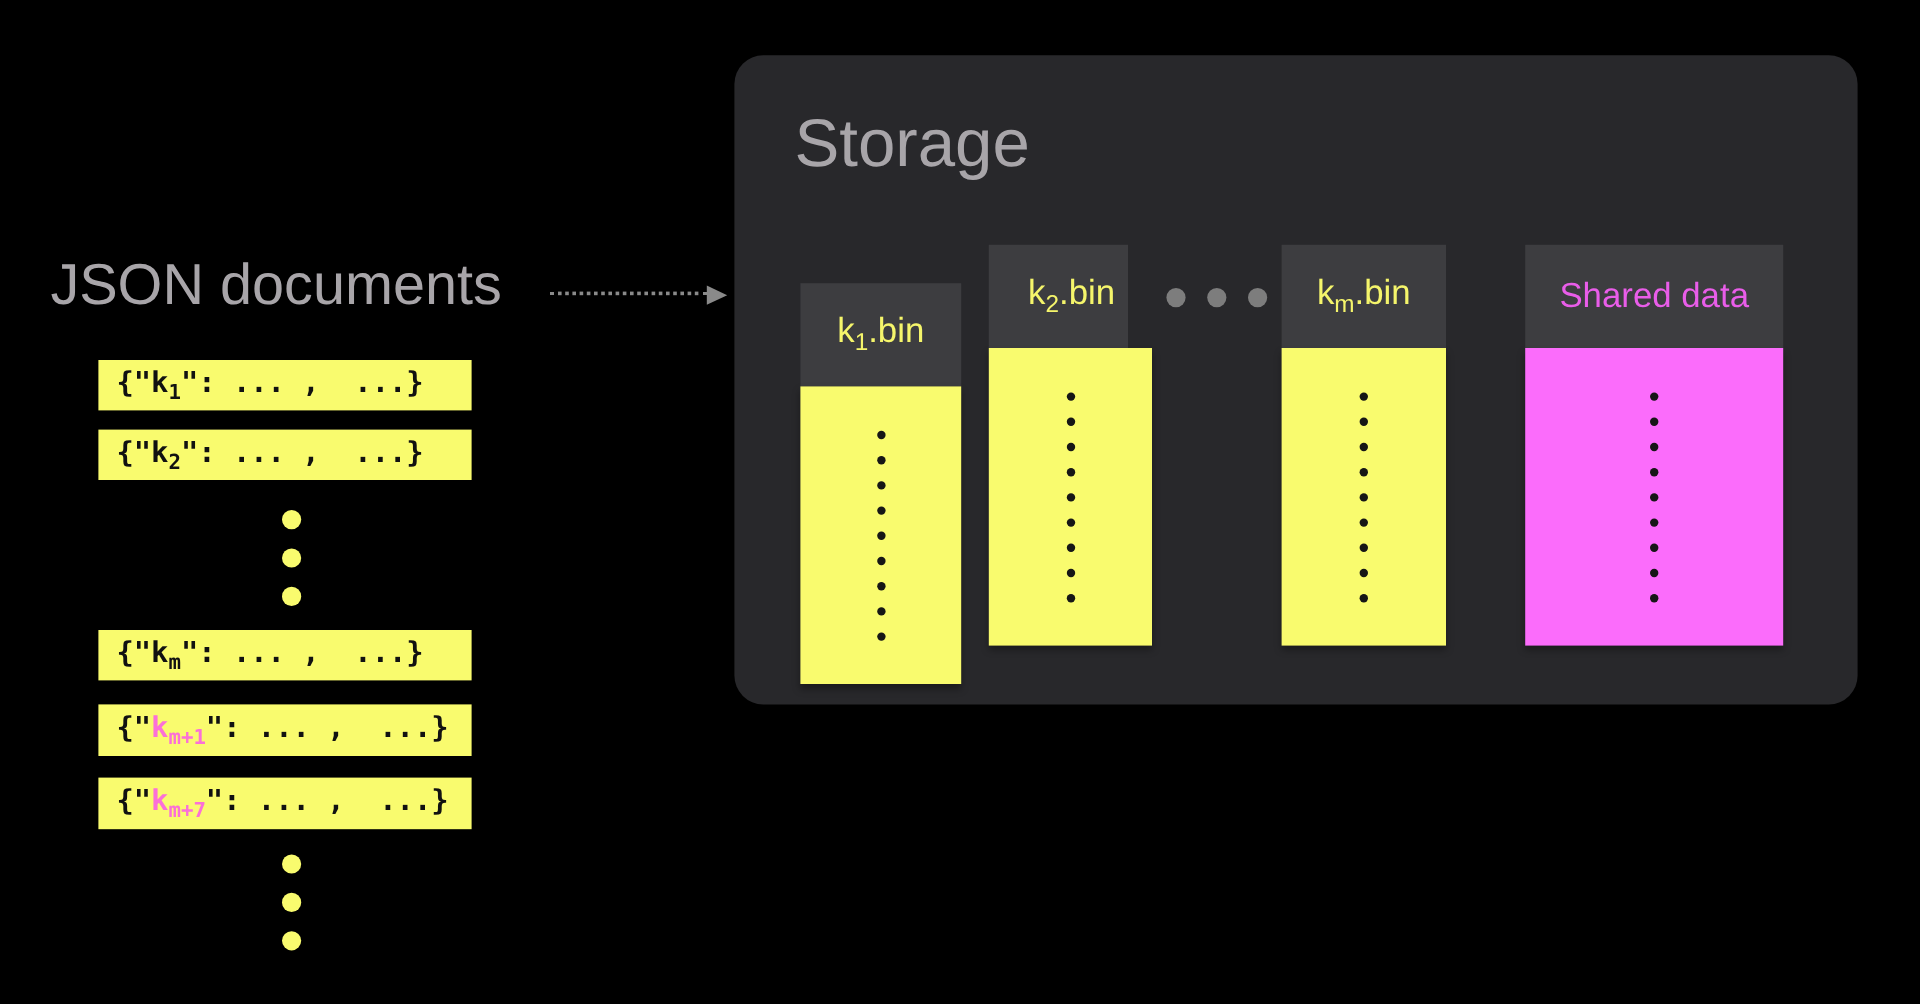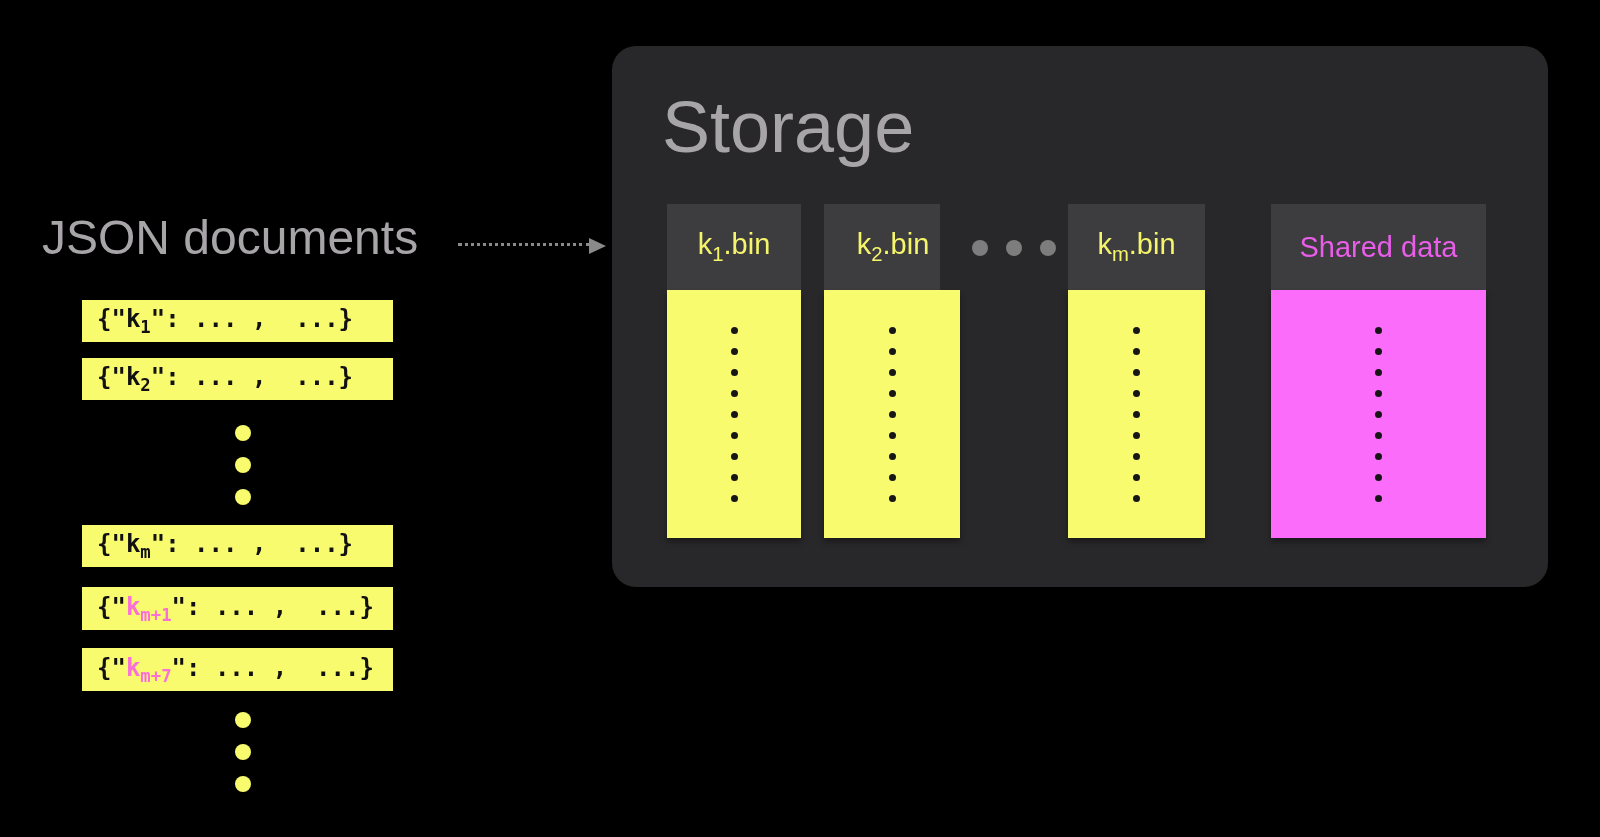--- a/index.html
+++ b/index.html
@@ -28,21 +28,21 @@
             color:#111;white-space:pre;}
   .doc-sub{font-size:0.72em;}
   .doc-key.pink{color:var(--doc-key-pink);margin-top:21px;}
 
   .vdots{position:absolute;display:flex;flex-direction:column;gap:16px;}
   .vdots .dot{width:16px;height:16px;border-radius:50%;background:var(--ellipsis-dot-yellow);}
 
   
   .storage-panel{position:absolute;left:612px;top:46px;width:936px;height:541px;
                  background:var(--storage-panel);border-radius:24px;}
-  .storage-title{position:absolute;left:50px;top:42px;font-size:72px;line-height:1.1;
+  .storage-title{position:absolute;left:50px;top:42px;font-size:56px;line-height:1.1;
                  color:var(--muted-text-gray);font-weight:400;}
 
   .bin-col{position:absolute;top:158px;}
   .bin-header{height:86px;background:var(--bin-header);display:flex;align-items:center;
               justify-content:center;}
   .bin-label{font-size:29px;color:#f5f56b;font-weight:400;white-space:nowrap;}
   .bin-sub{font-size:0.7em;}
   .bin-col.shared .bin-label{color:var(--shared-label-magenta);}
   .bin-body{height:248px;background:var(--bin-fill-yellow);display:flex;flex-direction:column;
             align-items:center;justify-content:center;gap:14px;
@@ -92,21 +92,21 @@
   <div class="vdots" style="left:235px;top:712px;">
       <span class="dot"></span>
       <span class="dot"></span>
       <span class="dot"></span>
     </div>
 
   <div class="storage-panel">
     <div class="storage-title">Storage</div>
 
     <div class="bin-col" style="left:55px;width:134px;">
-      <div class="bin-header" style="width:134px;">
+      <div class="bin-header" style="width:134px;margin-top:32px;">
         <span class="bin-label"><span>k</span><sub class="bin-sub">1</sub><span>.bin</span></span>
       </div>
       <div class="bin-body">
           <span class="dot"></span>
           <span class="dot"></span>
           <span class="dot"></span>
           <span class="dot"></span>
           <span class="dot"></span>
           <span class="dot"></span>
           <span class="dot"></span>

